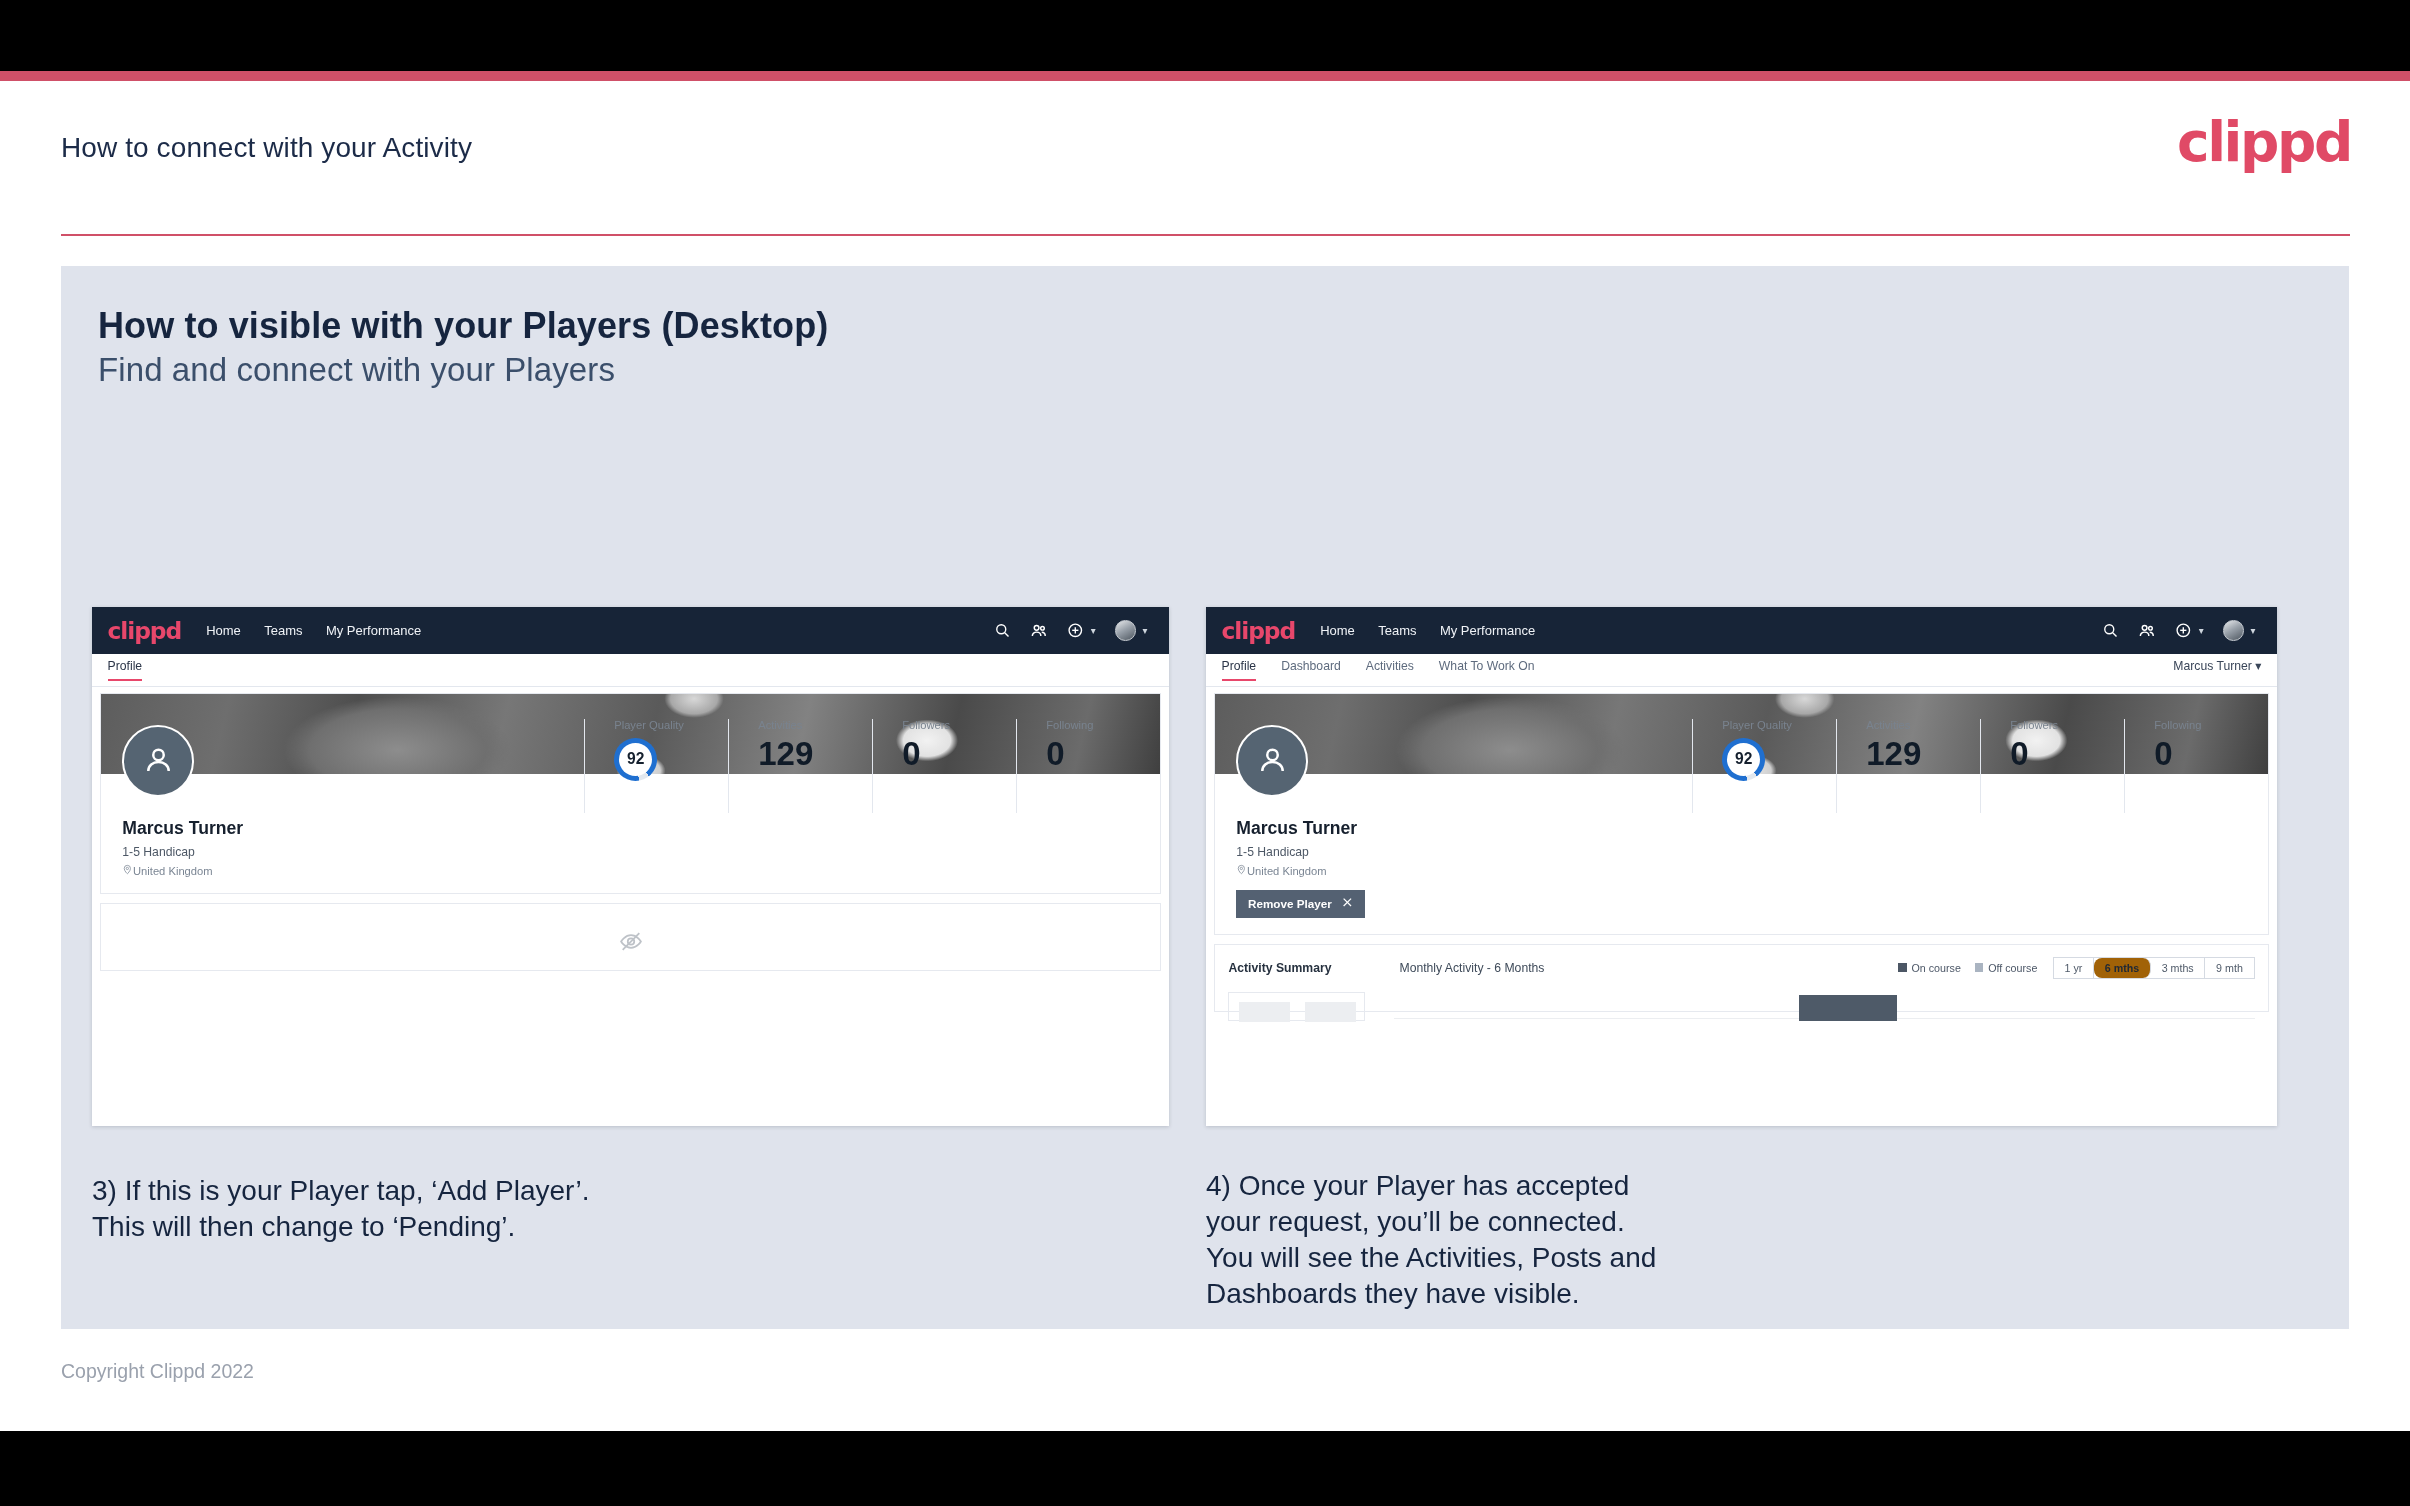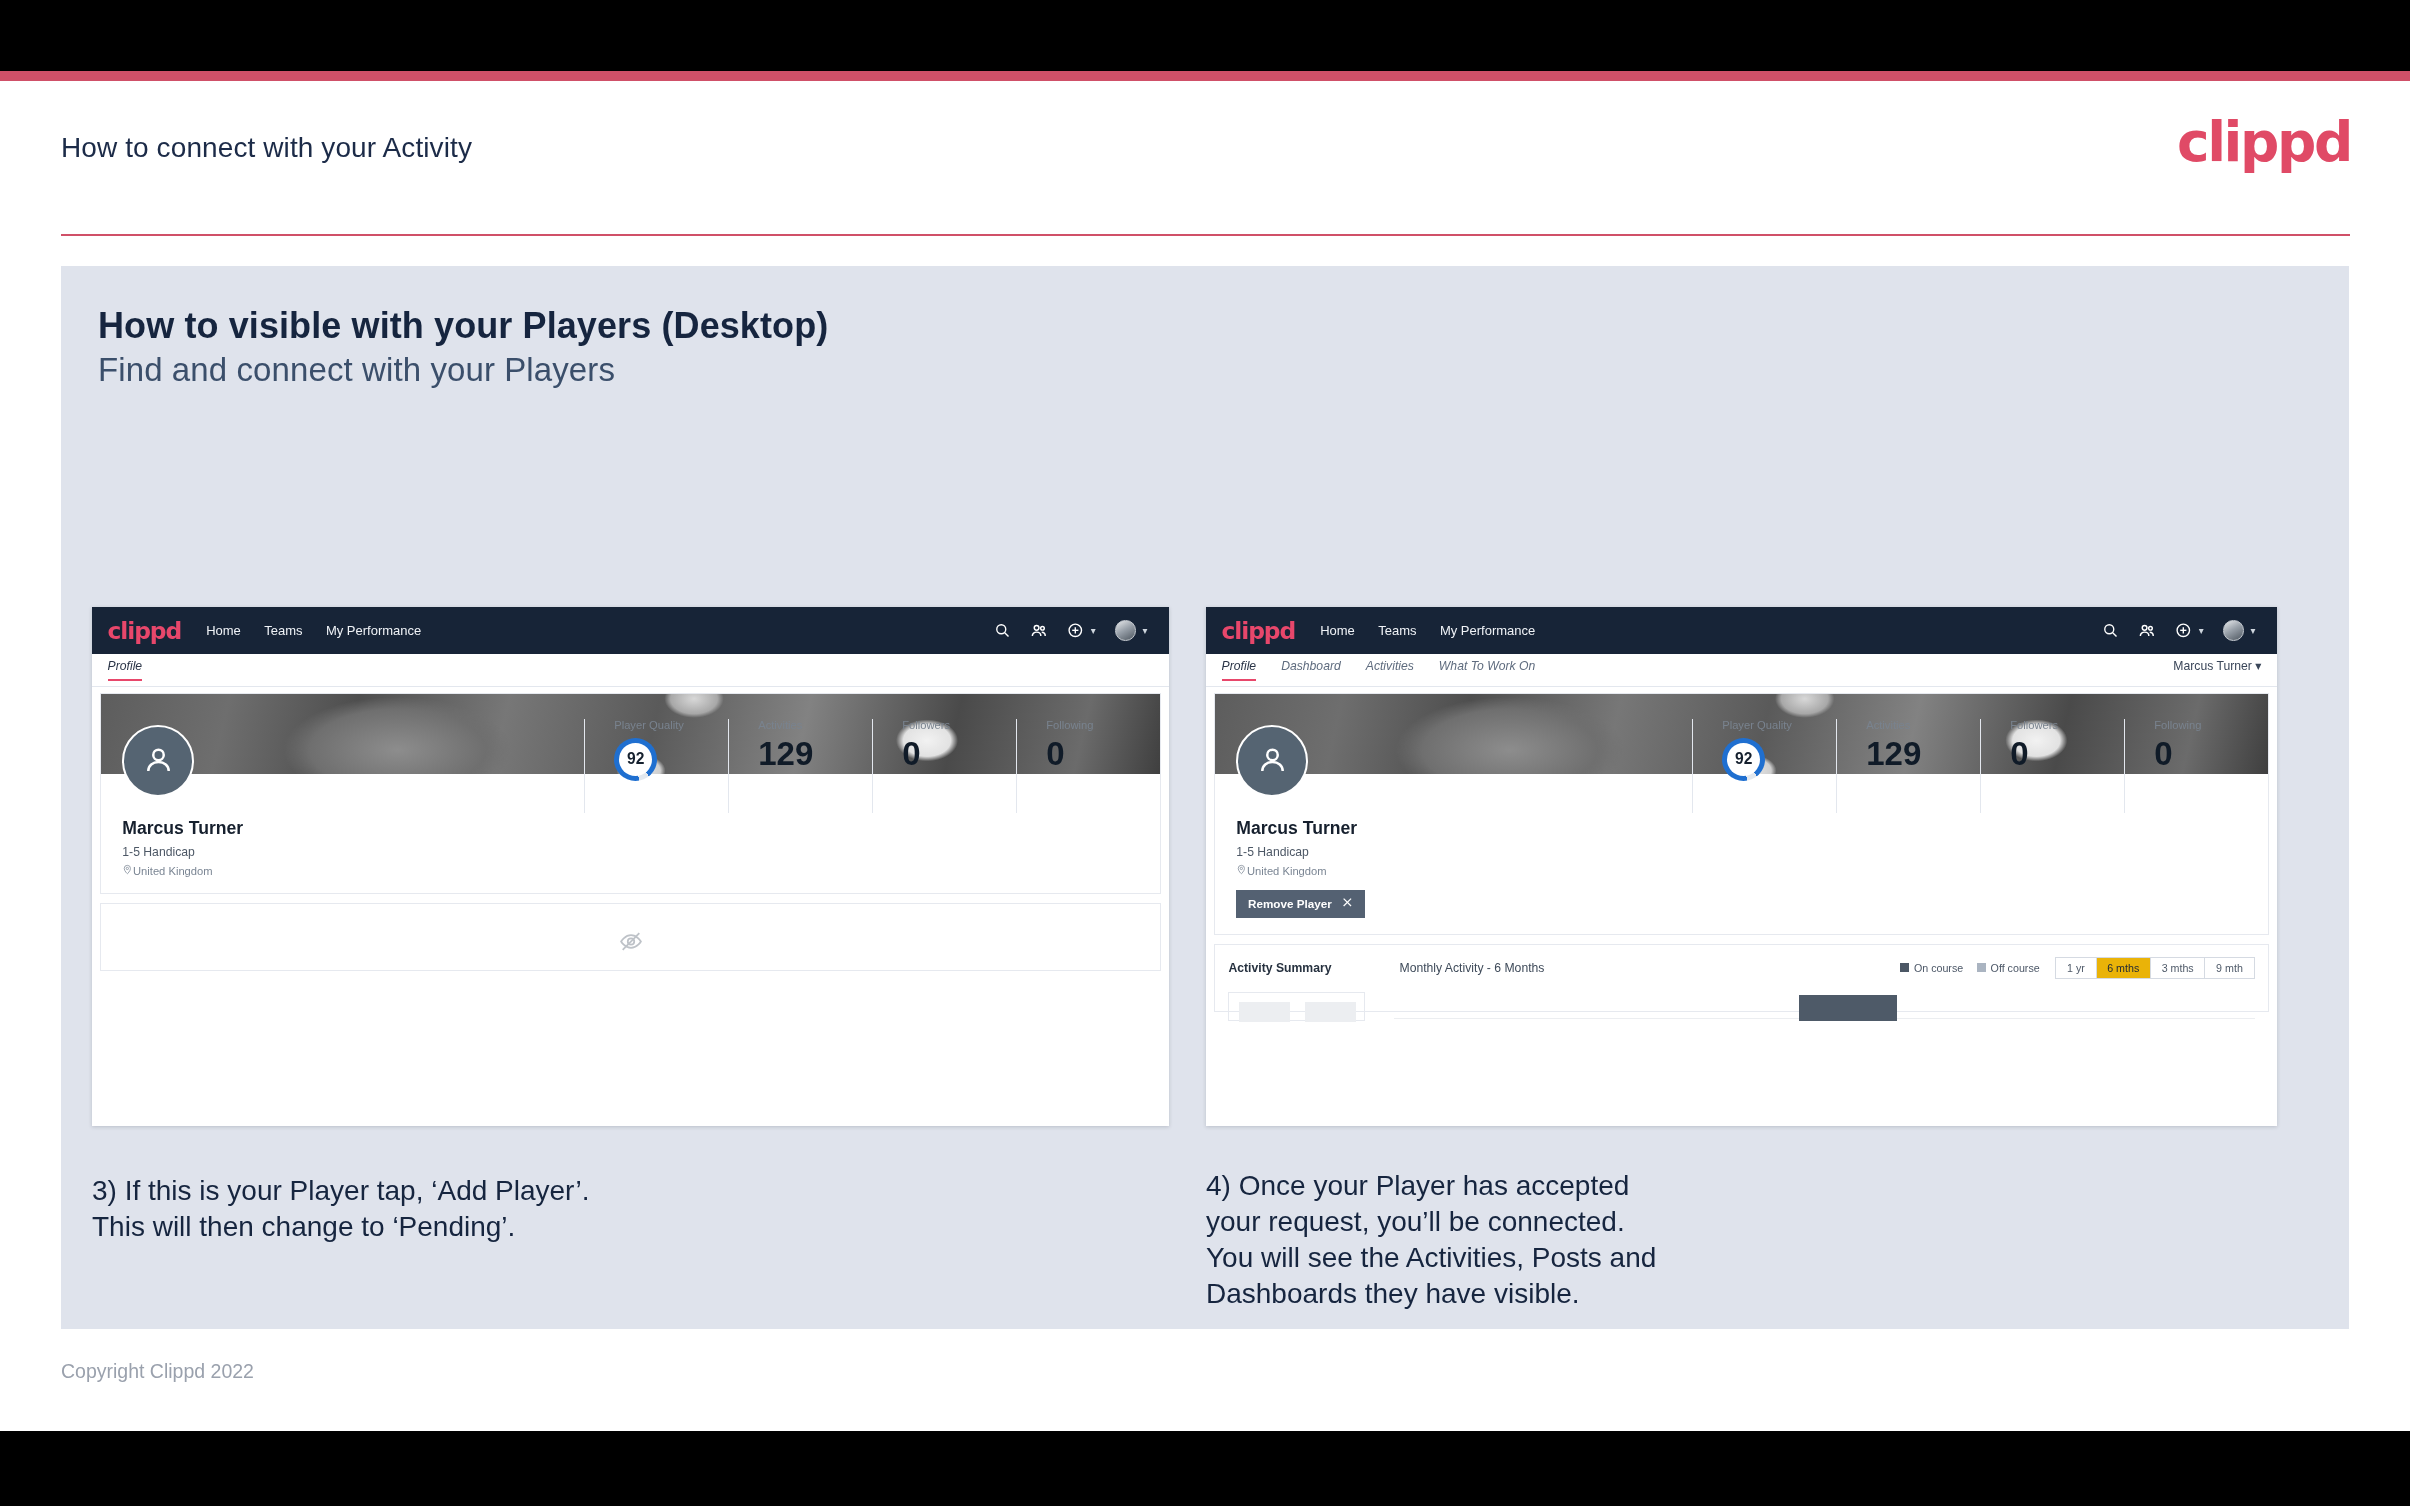--- a/index.html
+++ b/index.html
@@ -90,21 +90,21 @@
   .chev { font-size:9.8px; color:#cfd6de; margin-left:-12.7px; }
 
   
   .app-tabs {
     position:relative; height:33px; background:#fff;
     display:flex; align-items:center; padding:0 15.6px;
     border-bottom:1px solid #e3e7ee;
   }
   .app-tabs .tab {
     font-size:12.2px; color:#5e6b7e; margin-right:25px; position:relative;
-    padding-bottom:8.8px; white-space:nowrap;font-style:italic;
+    padding-bottom:8.8px; white-space:nowrap;
   }
   .app-tabs .tab.active { color:#2a3447; }
   .app-tabs .tab.active::after{
     content:""; position:absolute; left:0; right:0; bottom:0; height:2.9px; background:#e8476b;
   }
   .tabs-spacer{ flex:1 1 auto; }
   .tab-user { font-size:12.2px; color:#3a4659; padding-bottom:8.8px; }
 
   
   .profile-card {
@@ -173,21 +173,21 @@
   .legend { display:flex; align-items:center; gap:13.7px; }
   .legend .item { display:flex; align-items:center; gap:4.9px; font-size:10.7px; color:#4c5767; }
   .sw { width:8.8px; height:8.8px; display:inline-block; }
   .sw.on  { background:#4c5765; }
   .sw.off { background:#aab4c1; }
   .range { display:flex; border:1px solid #d5dae2; }
   .range .r {
     font-size:10.7px; color:#4f5a69; padding:3.9px 10.7px; border-right:1px solid #d5dae2; white-space:nowrap;
   }
   .range .r:last-child{ border-right:none; }
-  .range .r.sel { background:#eab308; color:#1e2836; font-weight:400; }
+  .range .r.sel { background:#a16207; color:#1e2836; font-weight:700;border-radius:8px; }
   .mini-chart { position:absolute; left:13.7px; top:47px; right:13.7px; height:29px; }
   .mini-box { position:absolute; left:0; top:0; width:137px; height:29px; border:1px solid #e6e9ef; }
   .mini-box i { position:absolute; top:8.8px; height:19.5px; background:#eceef1; display:block; }
   .mini-bar { position:absolute; left:571px; top:2.9px; width:98px; height:26px; background:#4e5a68; }
   .mini-axis{ position:absolute; left:166px; right:0; bottom:2px; height:1px; background:#eceef1; }
 
   
   .caption { position:absolute; font-size:28px; line-height:1.29; color:#16253f; }
   .caption.left  { left:31px;   top:907px; width:975px; }
   .caption.right { left:1145px; top:902px; width:741px; }

